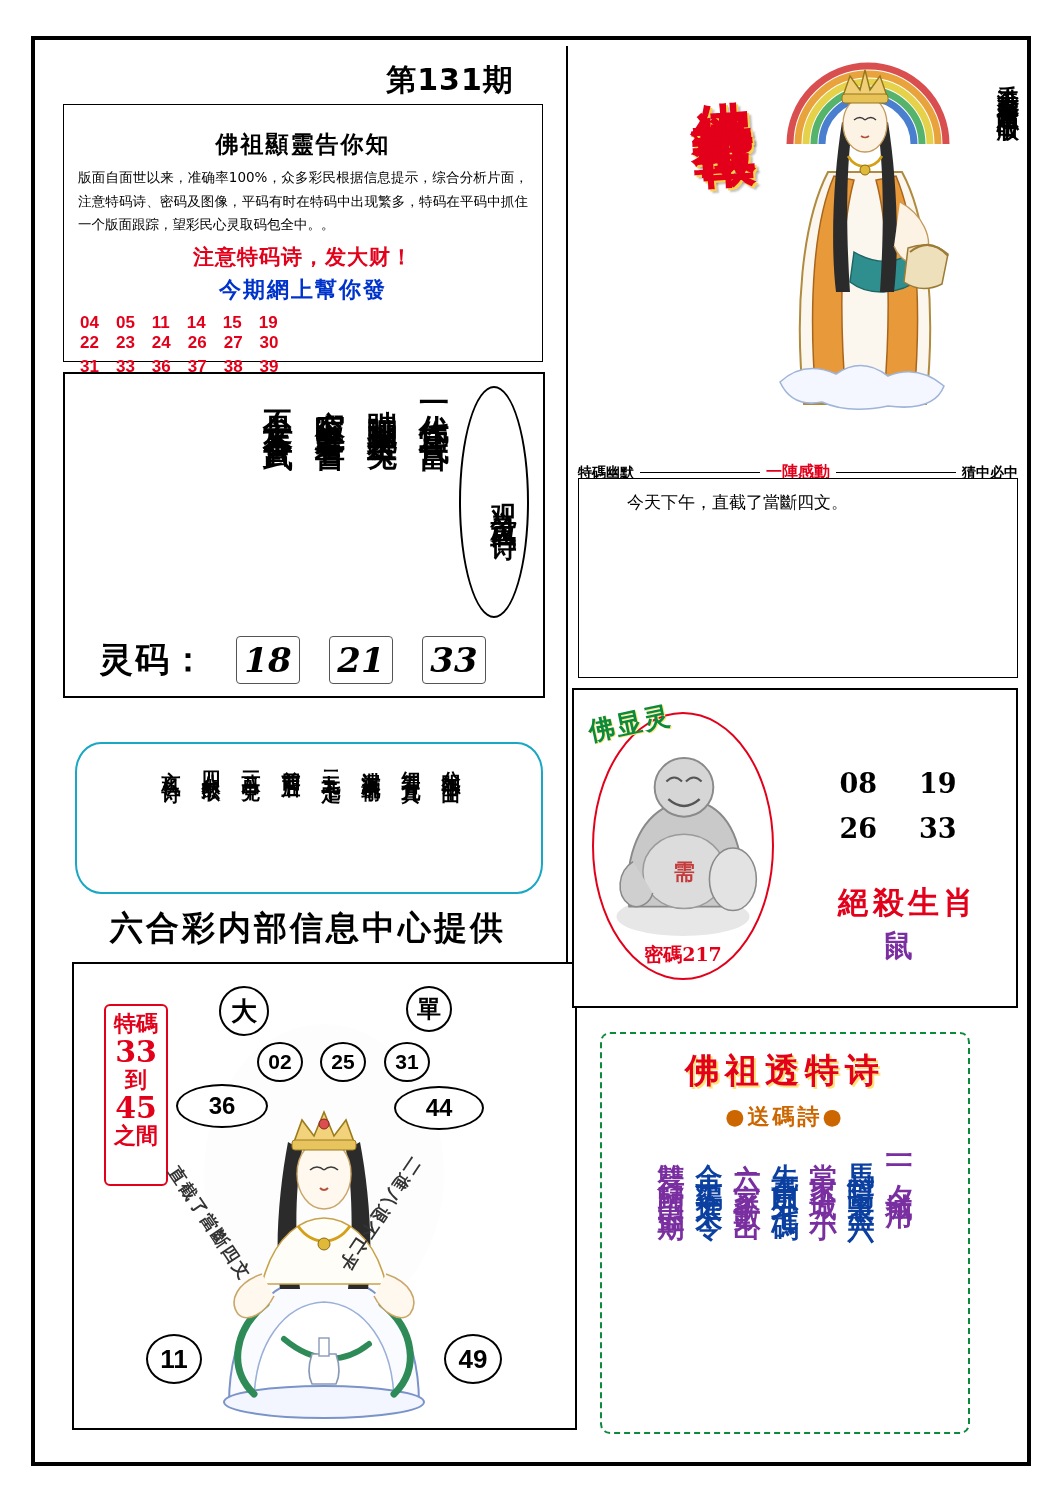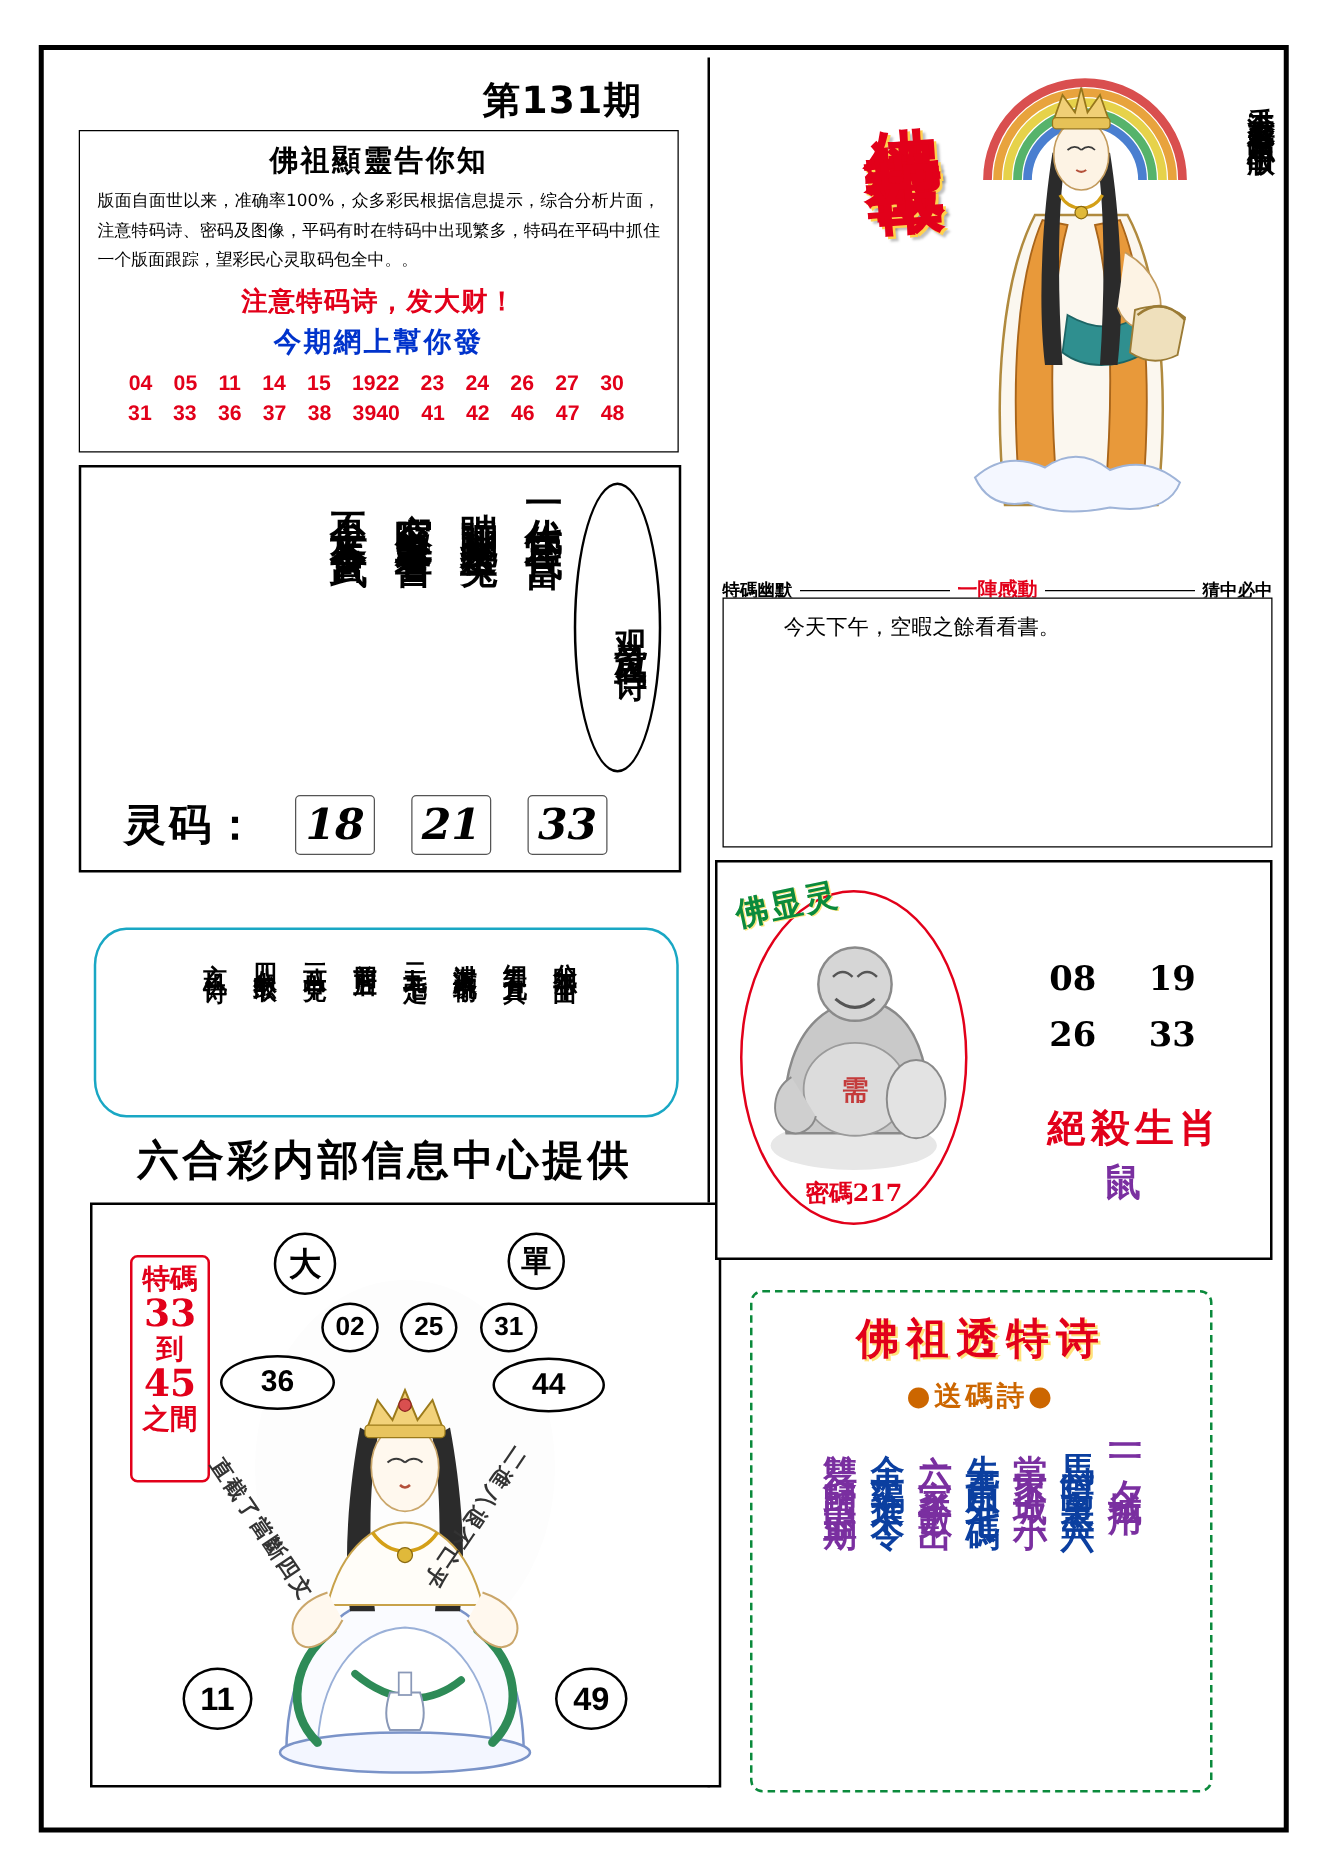--- a/index.html
+++ b/index.html
@@ -29,40 +29,40 @@
     font-size:30px; font-weight:bold; color:#000;
     letter-spacing:1px;
   }
   .notice-box {
     position:absolute; left:63px; top:104px; width:480px; height:258px;
     border:1px solid #000;
     background:#fff;
   }
   .notice-title {
     text-align:center; font-size:23px; font-weight:bold; color:#000;
-    margin-top:8px; letter-spacing:2px;
+    margin-top:24px; letter-spacing:2px;
   }
   .notice-body {
     font-size:13.5px; color:#000; line-height:1.75;
     padding:6px 14px 0 14px; text-align:justify;
   }
   .notice-red {
     text-align:center; color:#e2001a; font-weight:bold;
     font-size:21px; margin-top:6px; letter-spacing:1px;
   }
   .notice-blue {
     text-align:center; color:#0033cc; font-weight:bold;
     font-size:22px; margin-top:4px; letter-spacing:2px;
   }
   .num-grid {
     margin-top:8px; padding:0 16px;
     color:#e2001a; font-size:17px; font-weight:bold;
     font-family:"Liberation Sans",sans-serif;
   }
-  .num-row { display:flex; justify-content:center; margin-bottom:4px; }
+  .num-row { display:flex; justify-content:center; margin-bottom:4px;flex-direction:column; }
   .num-row .g { display:flex; gap:17px; }
   .num-row .g.right { margin-right:4px; }
 
   
   .poem-box {
     position:absolute; left:63px; top:372px; width:482px; height:326px;
     border:2px solid #000; background:#fff;
   }
   .poem-cols {
     display:flex; flex-direction:row-reverse; justify-content:flex-start;
@@ -479,21 +479,21 @@
   </div>
 
   <div class="joke-head">
     <span>特碼幽默</span>
     <span class="line"></span>
     <span class="mid">一陣感動</span>
     <span class="line"></span>
     <span>猜中必中</span>
   </div>
   <div class="joke-box">
-    <div class="indent">今天下午，空暇之餘看看書。</div>
+    <div class="indent">今天下午，直截了當斷四文。</div>
   </div>
 
   <div class="zuma-box">
     <div class="maitreya-oval">
       <svg viewBox="0 0 182 268" width="178" height="264">
         <ellipse cx="91" cy="206" rx="68" ry="20" fill="#e7e7e7"></ellipse>
 
         <path d="M36,196 C30,150 44,112 70,96 C88,84 104,84 120,94 C146,110 156,150 150,196 Z" fill="#c9c9c9" stroke="#8a8a8a" stroke-width="2"></path>
 
         <ellipse cx="92" cy="160" rx="42" ry="38" fill="#dcdcdc" stroke="#9a9a9a" stroke-width="1.5"></ellipse>

